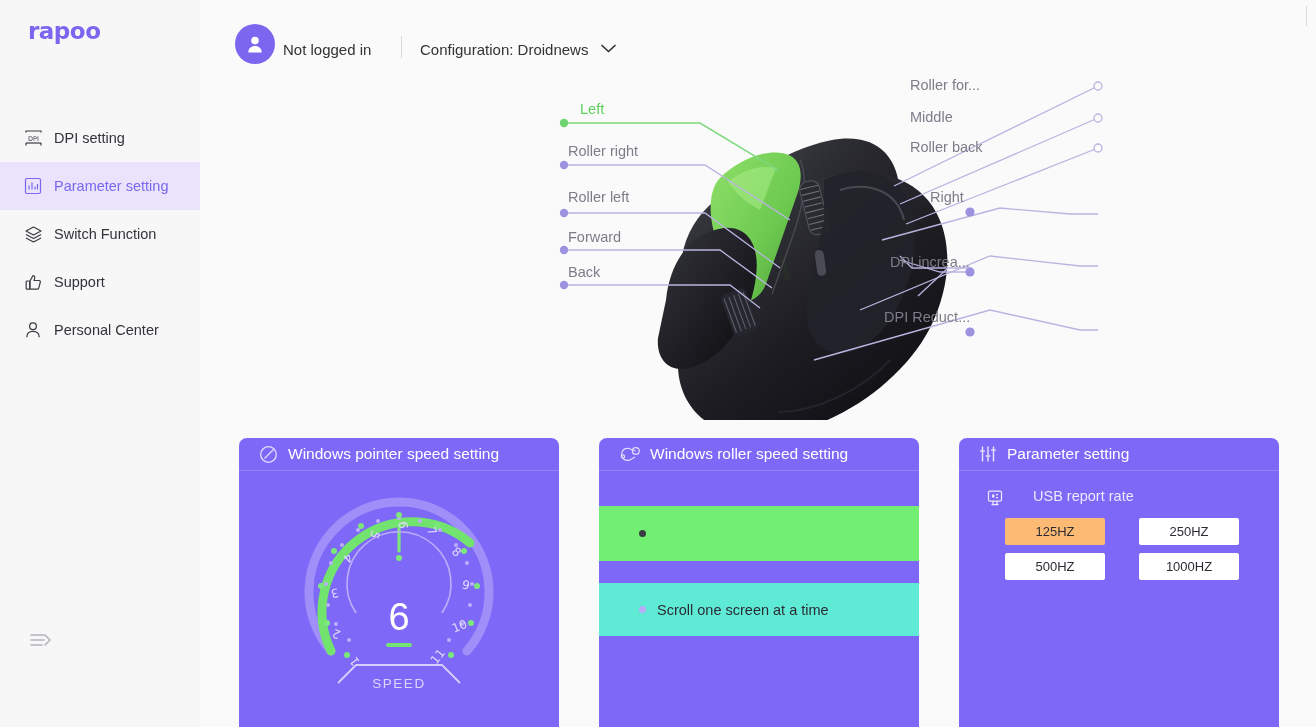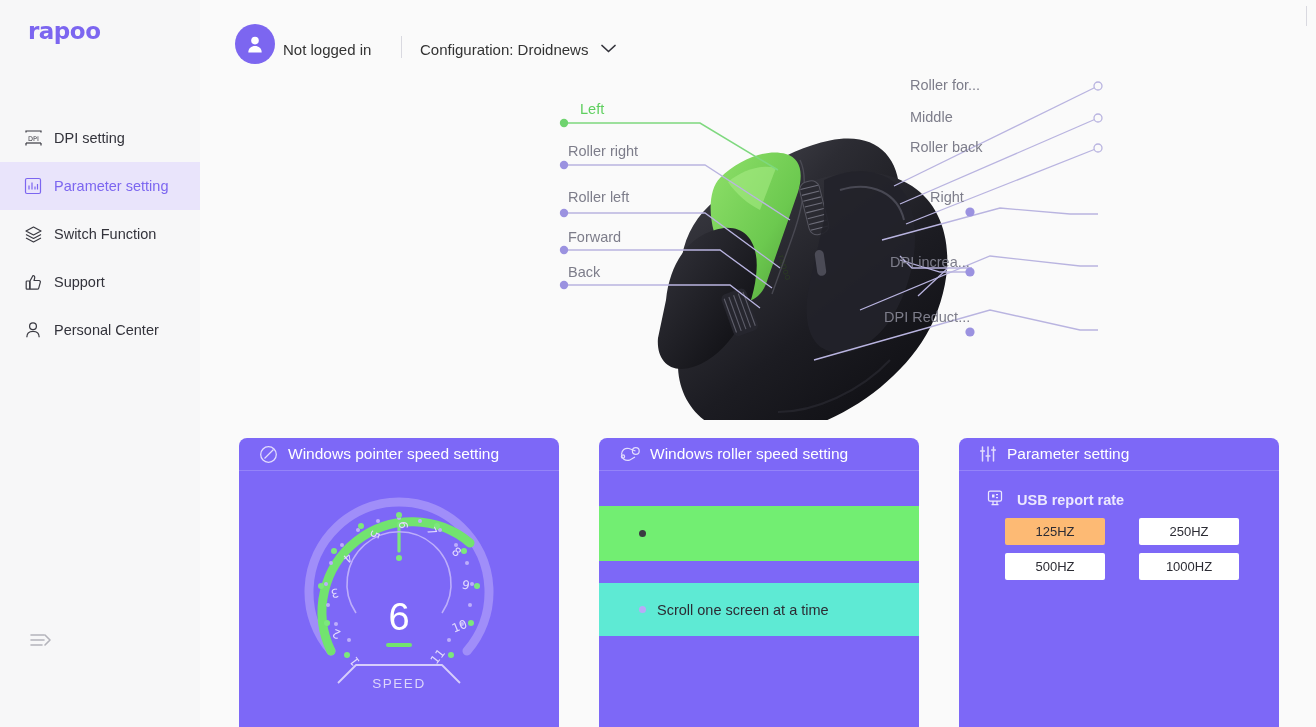--- a/index.html
+++ b/index.html
@@ -117,21 +117,21 @@
   }
   .roll-row .rr-text { font-size: 14.5px; color: #2c2c34; line-height: 18px; }
   #rowA { top: 68px; height: 55px; background: #72ee72; }
   #rowA .rr-bullet { background: #3a3a42; align-self: center; }
   #rowB { top: 145px; height: 53px; background: #5eead4; }
   #rowB .rr-bullet { background: #b8abf7; }
 
   
   .usb-row {
     position: absolute; left: 26px; top: 50px;
-    display: flex; align-items: center; gap: 12px; font-weight: bold;
+    display: flex; gap: 28px;
   }
   .usb-row .ur-label { font-size: 14.5px; color: #ece8fe; white-space: nowrap; }
   .rate-grid {
     position: absolute; left: 46px; top: 80px;
     display: grid; grid-template-columns: 100px 100px; gap: 8px 34px;
   }
   .rate-btn {
     width: 100px; height: 27px; background: #fff; border-radius: 2px;
     display: flex; align-items: center; justify-content: center;
     font-size: 13px; color: #2c2c34; cursor: pointer;

